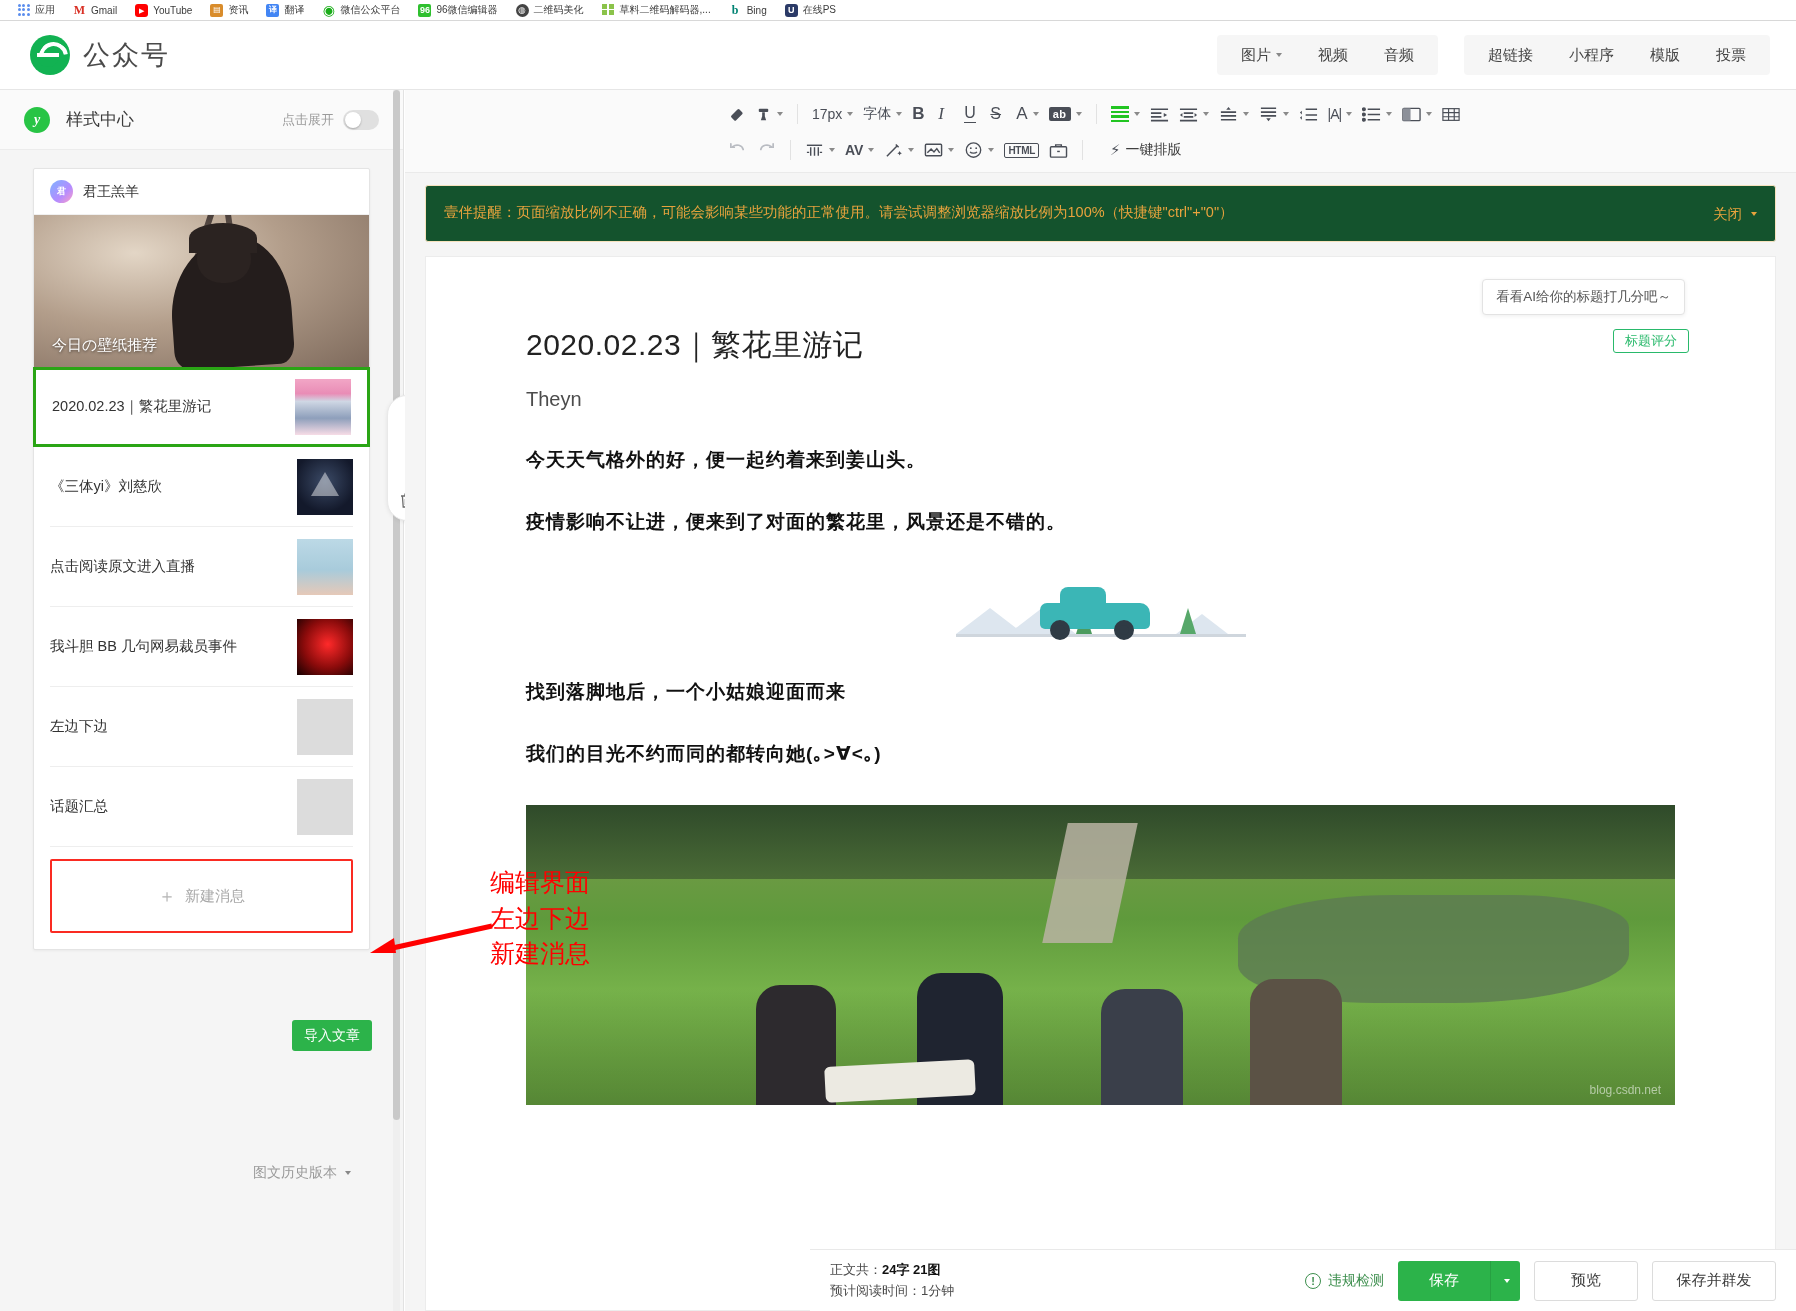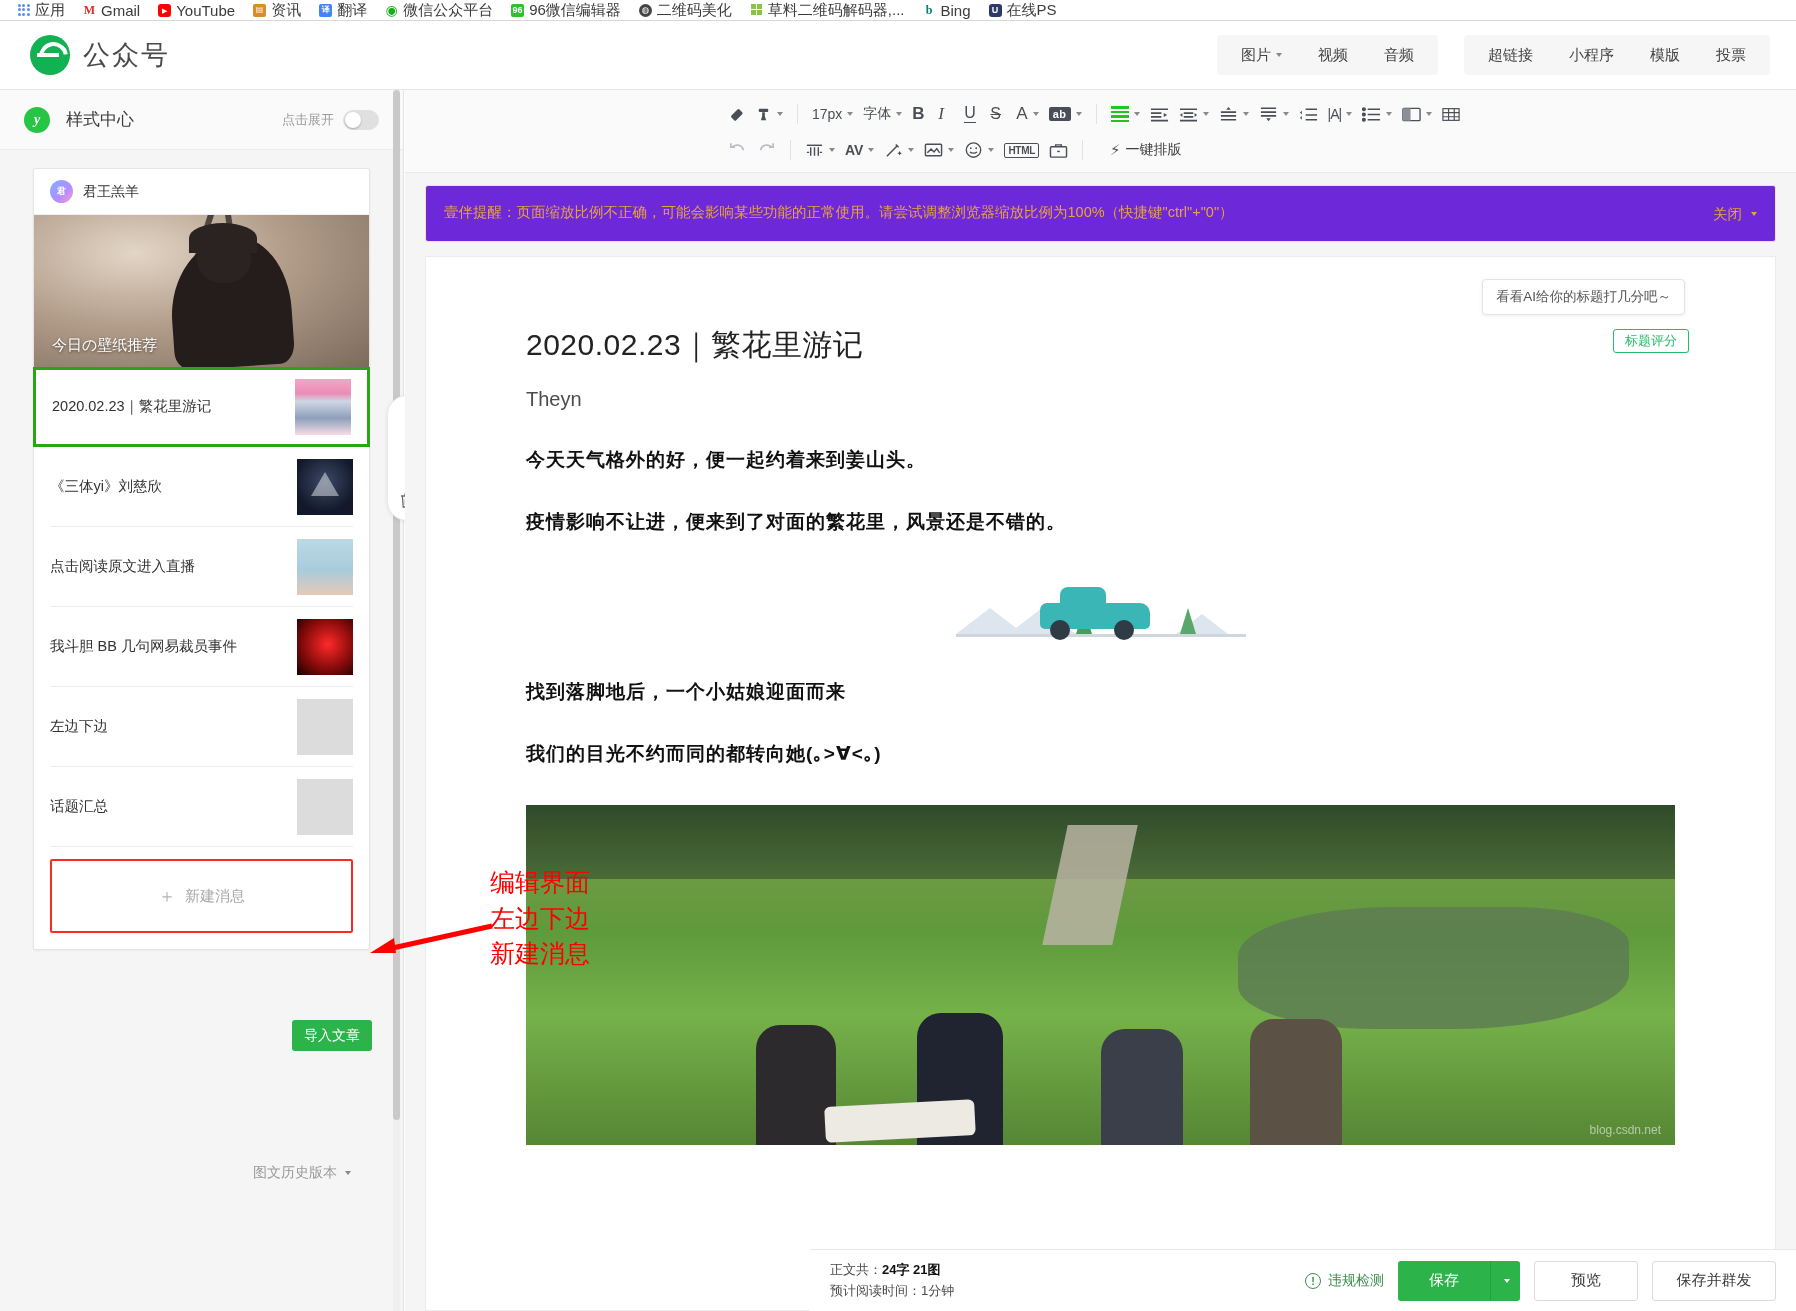--- a/index.html
+++ b/index.html
@@ -15,21 +15,21 @@
   #bookmarks {
     height:21px; width:100%;
     background:#ffffff;
     border-bottom:1px solid #d8d8d8;
     display:flex; align-items:center;
     padding-left:8px; gap:0px;
     font-size:11.5px; color:#333;
     white-space:nowrap;
   }
   .bm { display:flex; align-items:center; gap:5px; padding:0 9px; cursor:default; }
-  .bm-label { font-size:15px; color:#3c3c3c; }
+  .bm-label { font-size:10px; color:#3c3c3c; }
   .bm-ico { width:13px; height:13px; flex:0 0 13px; border-radius:2px;
             display:flex; align-items:center; justify-content:center;
             font-size:8px; color:#fff; font-weight:bold; line-height:1; }
   .ico-apps { background:transparent; display:grid; grid-template-columns:repeat(3,3px);
               grid-template-rows:repeat(3,3px); gap:1.5px; }
   .ico-apps i { display:block; width:3px; height:3px; background:#5a8dee; border-radius:50%; }
   .ico-gmail { background:#fff; color:#d93025; font-size:12px; font-weight:700;
                font-family:"Liberation Serif",serif; }
   .ico-yt { background:#ff0000; border-radius:3px; color:#fff; font-size:7px; }
   .ico-news { background:#d98c2b; }
@@ -179,21 +179,21 @@
     padding:1px 4px; font-weight:bold; letter-spacing:.5px; }
   .html-ico { border:1.6px solid #4a4e57; border-radius:2px; font-size:10px;
     padding:1px 3px; font-weight:bold; letter-spacing:-.3px; }
   .onekey { display:flex; align-items:center; gap:5px; font-size:14px; color:#3f3f3f;
     margin-left:18px; cursor:pointer; }
   .bolt { color:#4a4e57; font-size:15px; }
   .align-green { display:flex; flex-direction:column; gap:2px; }
   .align-green i { display:block; width:18px; height:2.5px; background:#22c522; }
 
   
-  #warn { margin:12px 20px 0 20px; background:#6d28d9; border:1px solid #f7e2bd;
+  #warn { margin:12px 20px 0 20px; background:#14532d; border:1px solid #f7e2bd;
     border-radius:3px; padding:14px 18px; display:flex; align-items:flex-start;
     color:#e8a33d; font-size:14.5px; line-height:1.7; }
   #warn-text { flex:1; padding-right:20px; }
   #warn-close { display:flex; align-items:center; gap:7px; color:#e8a33d;
     font-size:14.5px; cursor:pointer; white-space:nowrap; padding-top:2px; }
 
   
   #canvas { position:absolute; left:20px; right:20px; top:166px; bottom:0;
     background:#fff; border:1px solid #ececec; overflow:hidden; }
   #ai-tip { position:absolute; right:90px; top:22px; background:#fff;
@@ -218,21 +218,21 @@
   .car-cab { position:absolute; left:104px; bottom:38px; width:46px; height:18px;
     background:#3bb6b6; border-radius:8px 8px 0 0; }
   .car-wheel { position:absolute; bottom:3px; width:20px; height:20px; border-radius:50%;
     background:#2f3b45; border:5px solid #2f3b45; }
   .car-wheel.w1 { left:94px; } .car-wheel.w2 { left:158px; }
   .tree { position:absolute; bottom:9px; width:0; height:0;
     border-left:8px solid transparent; border-right:8px solid transparent;
     border-bottom:26px solid #4c9b5e; }
   .tree.t1 { left:120px; } .tree.t2 { right:50px; border-bottom-color:#57a86a; }
 
-  #photo { margin:38px 0 0 0; height:340px; width:100%;
+  #photo { margin:38px 0 0 0; height:300px; width:100%;
     background:
       linear-gradient(180deg, rgba(0,0,0,0) 60%, rgba(0,0,0,.08) 100%),
       linear-gradient(180deg,#8fae63 0%,#6f9a45 18%,#5f9a3c 38%,#76b24a 62%,#5d9239 100%);
     position:relative; overflow:hidden; }
   #photo .path { position:absolute; left:46%; top:6%; width:70px; height:120px;
     background:#b9b3a2; transform:skewX(-12deg); opacity:.85; }
   #photo .water { position:absolute; right:4%; top:30%; width:34%; height:36%;
     background:#5d7a53; border-radius:40% 30% 45% 35%; opacity:.8; }
   #photo .bush { position:absolute; top:0; left:0; right:0; height:74px;
     background:linear-gradient(180deg,#2f4a2a,#4a6b36); }

